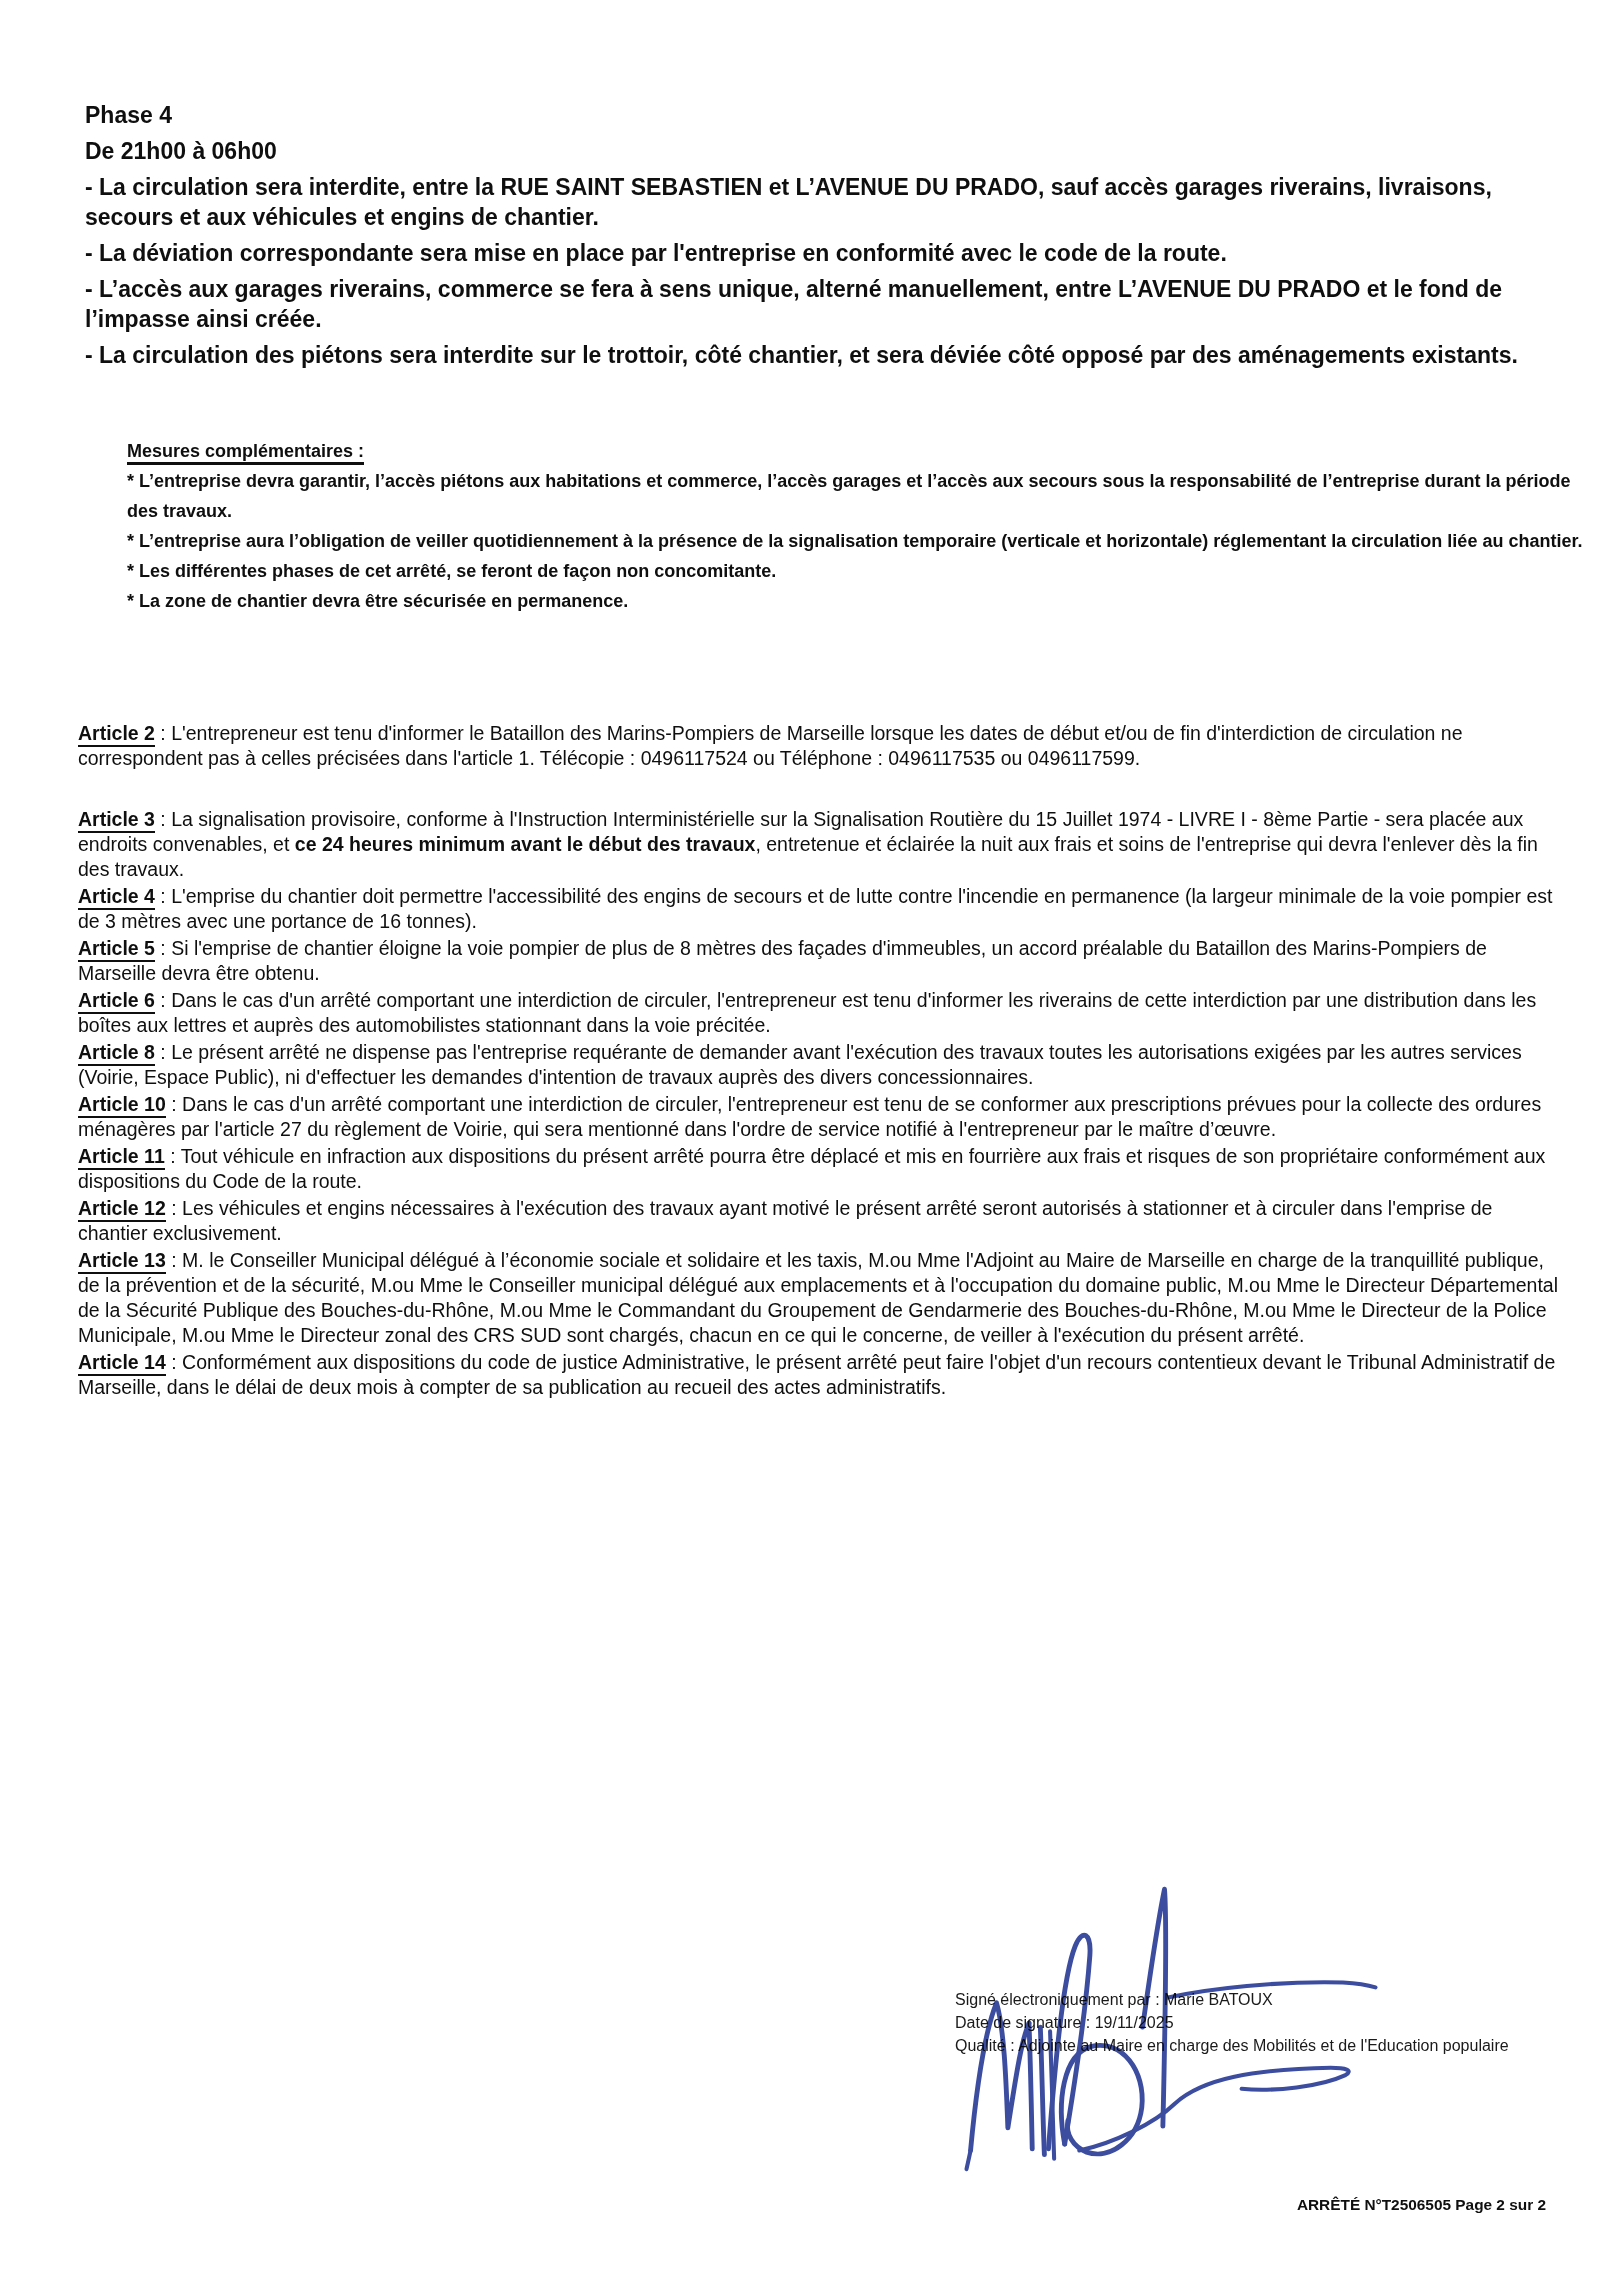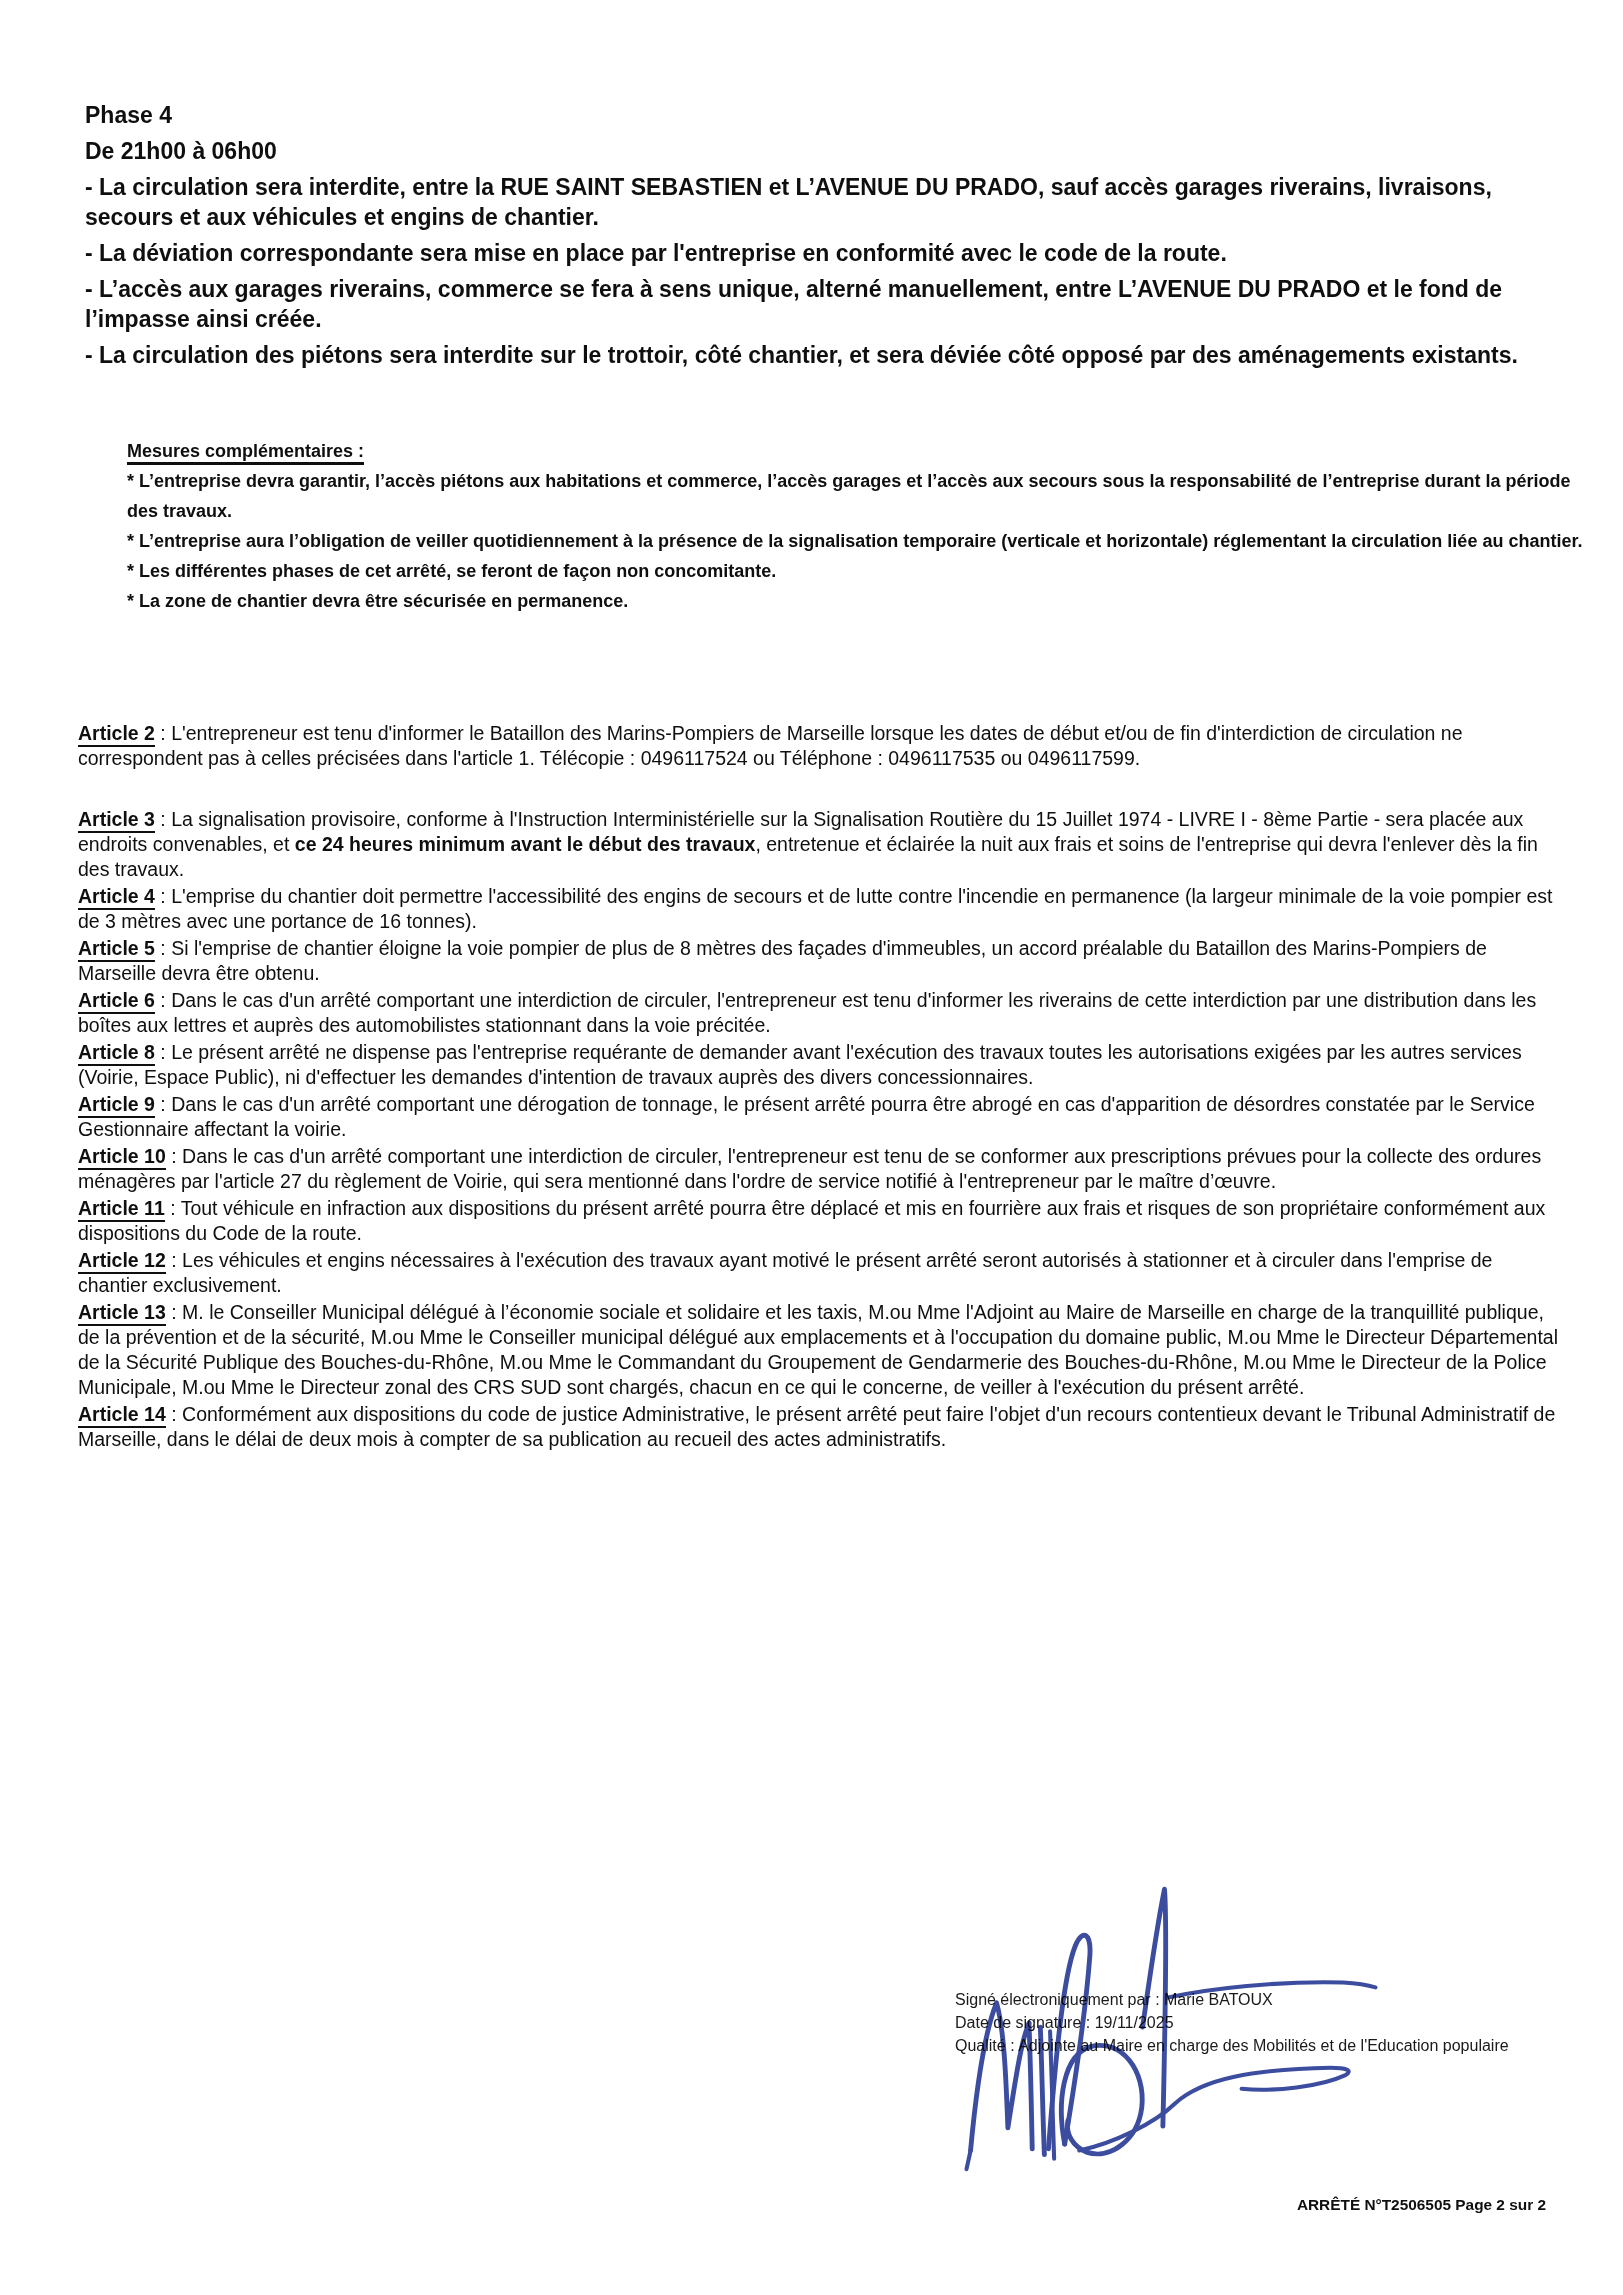--- a/index.html
+++ b/index.html
@@ -107,21 +107,20 @@
     <p>* La zone de chantier devra être sécurisée en permanence.</p>
   </section>
 
   <section class="articles-block">
     <p><span class="article-label">Article 2</span><span> : L'entrepreneur est tenu d'informer le Bataillon des Marins-Pompiers de Marseille lorsque les dates de début et/ou de fin d'interdiction de circulation ne correspondent pas à celles précisées dans l'article 1. Télécopie : 0496117524 ou Téléphone : 0496117535 ou 0496117599.</span></p>
     <p class="gap-before"><span class="article-label">Article 3</span><span> : La signalisation provisoire, conforme à l'Instruction Interministérielle sur la Signalisation Routière du 15 Juillet 1974 - LIVRE I - 8ème Partie - sera placée aux endroits convenables, et </span><span class="bold-seg">ce 24 heures minimum avant le début des travaux</span><span>, entretenue et éclairée la nuit aux frais et soins de l'entreprise qui devra l'enlever dès la fin des travaux.</span></p>
     <p><span class="article-label">Article 4</span><span> : L'emprise du chantier doit permettre l'accessibilité des engins de secours et de lutte contre l'incendie en permanence (la largeur minimale de la voie pompier est de 3 mètres avec une portance de 16 tonnes).</span></p>
     <p><span class="article-label">Article 5</span><span> : Si l'emprise de chantier éloigne la voie pompier de plus de 8 mètres des façades d'immeubles, un accord préalable du Bataillon des Marins-Pompiers de Marseille devra être obtenu.</span></p>
     <p><span class="article-label">Article 6</span><span> : Dans le cas d'un arrêté comportant une interdiction de circuler, l'entrepreneur est tenu d'informer les riverains de cette interdiction par une distribution dans les boîtes aux lettres et auprès des automobilistes stationnant dans la voie précitée.</span></p>
     <p><span class="article-label">Article 8</span><span> : Le présent arrêté ne dispense pas l'entreprise requérante de demander avant l'exécution des travaux toutes les autorisations exigées par les autres services (Voirie, Espace Public), ni d'effectuer les demandes d'intention de travaux auprès des divers concessionnaires.</span></p>
-    <p><span class="article-label">Article 9</span><span> : Dans le cas d'un arrêté comportant une dérogation de tonnage, le présent arrêté pourra être abrogé en cas d'apparition de désordres constatée par le Service Gestionnaire affectant la voirie.</span></p>
     <p><span class="article-label">Article 10</span><span> : Dans le cas d'un arrêté comportant une interdiction de circuler, l'entrepreneur est tenu de se conformer aux prescriptions prévues pour la collecte des ordures ménagères par l'article 27 du règlement de Voirie, qui sera mentionné dans l'ordre de service notifié à l'entrepreneur par le maître d’œuvre.</span></p>
     <p><span class="article-label">Article 11</span><span> : Tout véhicule en infraction aux dispositions du présent arrêté pourra être déplacé et mis en fourrière aux frais et risques de son propriétaire conformément aux dispositions du Code de la route.</span></p>
     <p><span class="article-label">Article 12</span><span> : Les véhicules et engins nécessaires à l'exécution des travaux ayant motivé le présent arrêté seront autorisés à stationner et à circuler dans l'emprise de chantier exclusivement.</span></p>
     <p><span class="article-label">Article 13</span><span> : M. le Conseiller Municipal délégué à l’économie sociale et solidaire et les taxis, M.ou Mme l'Adjoint au Maire de Marseille en charge de la tranquillité publique, de la prévention et de la sécurité, M.ou Mme le Conseiller municipal délégué aux emplacements et à l'occupation du domaine public, M.ou Mme le Directeur Départemental de la Sécurité Publique des Bouches-du-Rhône, M.ou Mme le Commandant du Groupement de Gendarmerie des Bouches-du-Rhône, M.ou Mme le Directeur de la Police Municipale, M.ou Mme le Directeur zonal des CRS SUD sont chargés, chacun en ce qui le concerne, de veiller à l'exécution du présent arrêté.</span></p>
     <p><span class="article-label">Article 14</span><span> : Conformément aux dispositions du code de justice Administrative, le présent arrêté peut faire l'objet d'un recours contentieux devant le Tribunal Administratif de Marseille, dans le délai de deux mois à compter de sa publication au recueil des actes administratifs.</span></p>
   </section>
 
   <div class="sig-text">
     <p>Signé électroniquement par : Marie BATOUX</p>
     <p>Date de signature : 19/11/2025</p>

